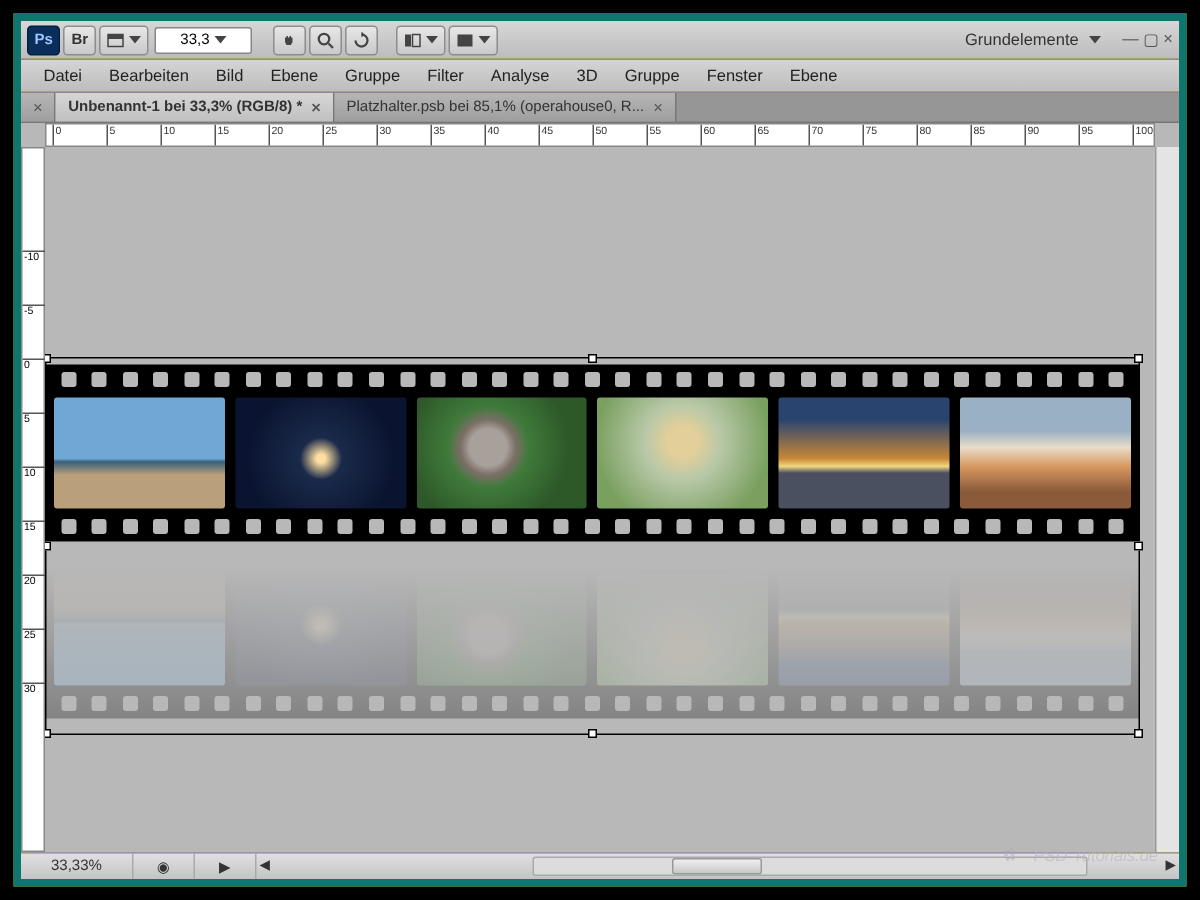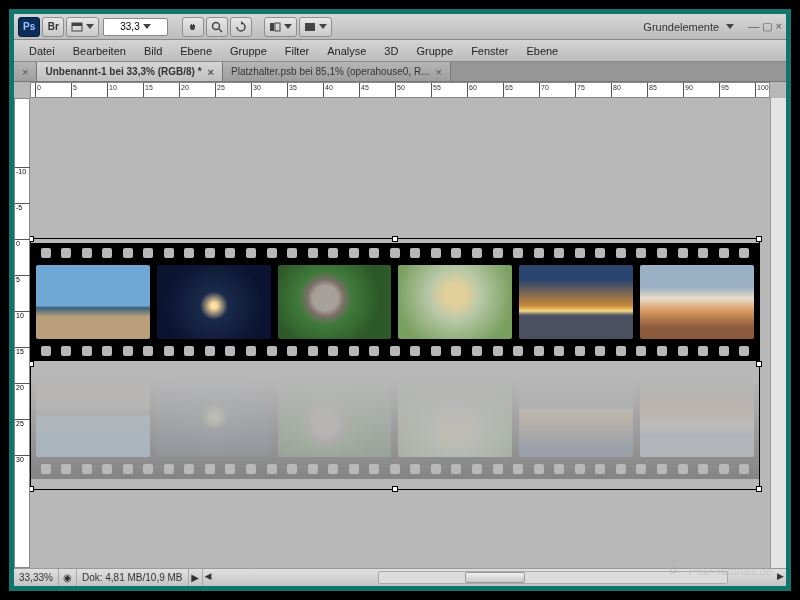--- a/index.html
+++ b/index.html
@@ -35,21 +35,21 @@
 .sprockets.bot{bottom:3px}
 .sprockets span{width:10px;height:10px;background:#b8b8b8;border-radius:2px}
 .frames{position:absolute;top:22px;bottom:22px;left:6px;right:6px;display:flex;gap:7px}
 .frame{flex:1;border-radius:2px}
 .reflection{position:absolute;transform:scaleY(-1);opacity:.28}
 .reflection::after{content:"";position:absolute;inset:0;background:linear-gradient(#b8b8b800,#b8b8b8ff 85%)}
 .transform-box{position:absolute;border:1px solid #000}
 .thandle{position:absolute;width:6px;height:6px;background:#fff;border:1px solid #000;margin-left:-3px;margin-top:-3px}
 .sb-v{position:absolute;right:0;top:16px;bottom:0;width:16px;background:#e4e4e4;border-left:1px solid #999}
 .status{height:18px;background:linear-gradient(#e0e0e0,#c4c4c4);border-top:1px solid #999;display:flex;align-items:center;font-size:10px;color:#333}
-.status .cell{border-right:1px solid #aaa;padding:0 5px;height:100%;display:flex;align-items:center}
+.status .cell{border-right:1px solid #aaa;padding:0 20px;height:100%;display:flex;align-items:center}
 .status .hsb{flex:1;position:relative;height:100%}
 .status .hsbtrack{position:absolute;left:30%;right:10%;top:2px;bottom:2px;background:#dcdcdc;border:1px solid #aaa;border-radius:2px}
 .status .hsbthumb{position:absolute;left:45%;width:60px;top:3px;bottom:3px;background:linear-gradient(#f0f0f0,#c8c8c8);border:1px solid #999;border-radius:2px}
 .watermark{position:absolute;right:28px;bottom:22px;font-size:11px;color:rgba(180,180,190,.6);font-style:italic;display:flex;align-items:center;gap:4px}
 
 .p1{background:linear-gradient(#6fa8d4 55%,#3a5f7a 58%,#b9a07a 70%)}
 .p2{background:radial-gradient(circle at 50% 55%,#ffdfa0 4%,#1a2a4a 20%,#0a1430 70%)}
 .p3{background:radial-gradient(circle at 42% 45%,#a8a09a 16%,#7a6f66 24%,#3f7a3a 35%,#2d5828 70%)}
 .p4{background:radial-gradient(circle at 50% 40%,#e3cf9a 14%,#b8c8a8 35%,#7aa060 80%)}
 .p5{background:linear-gradient(#2a4470 20%,#c88838 55%,#f3d880 62%,#4a5060 68%)}
@@ -393,21 +393,20 @@
         <div class="thandle" style="left:0;top:100%"></div>
         <div class="thandle" style="left:50%;top:100%"></div>
         <div class="thandle" style="left:100%;top:100%"></div>
       </div>
     </div>
   </div>
 
   <div class="status">
     <div class="cell">33,33%</div>
     <div class="cell" style="width:18px;justify-content:center">◉</div>
-    <div class="cell">Dok: 4,81 MB/10,9 MB</div>
     <div class="cell" style="width:14px;justify-content:center">▶</div>
     <div class="hsb">
       <span style="position:absolute;left:2px;top:2px;font-size:9px">◀</span>
       <div class="hsbtrack"></div>
       <div class="hsbthumb"></div>
       <span style="position:absolute;right:2px;top:2px;font-size:9px">▶</span>
     </div>
   </div>
 </div>
 

